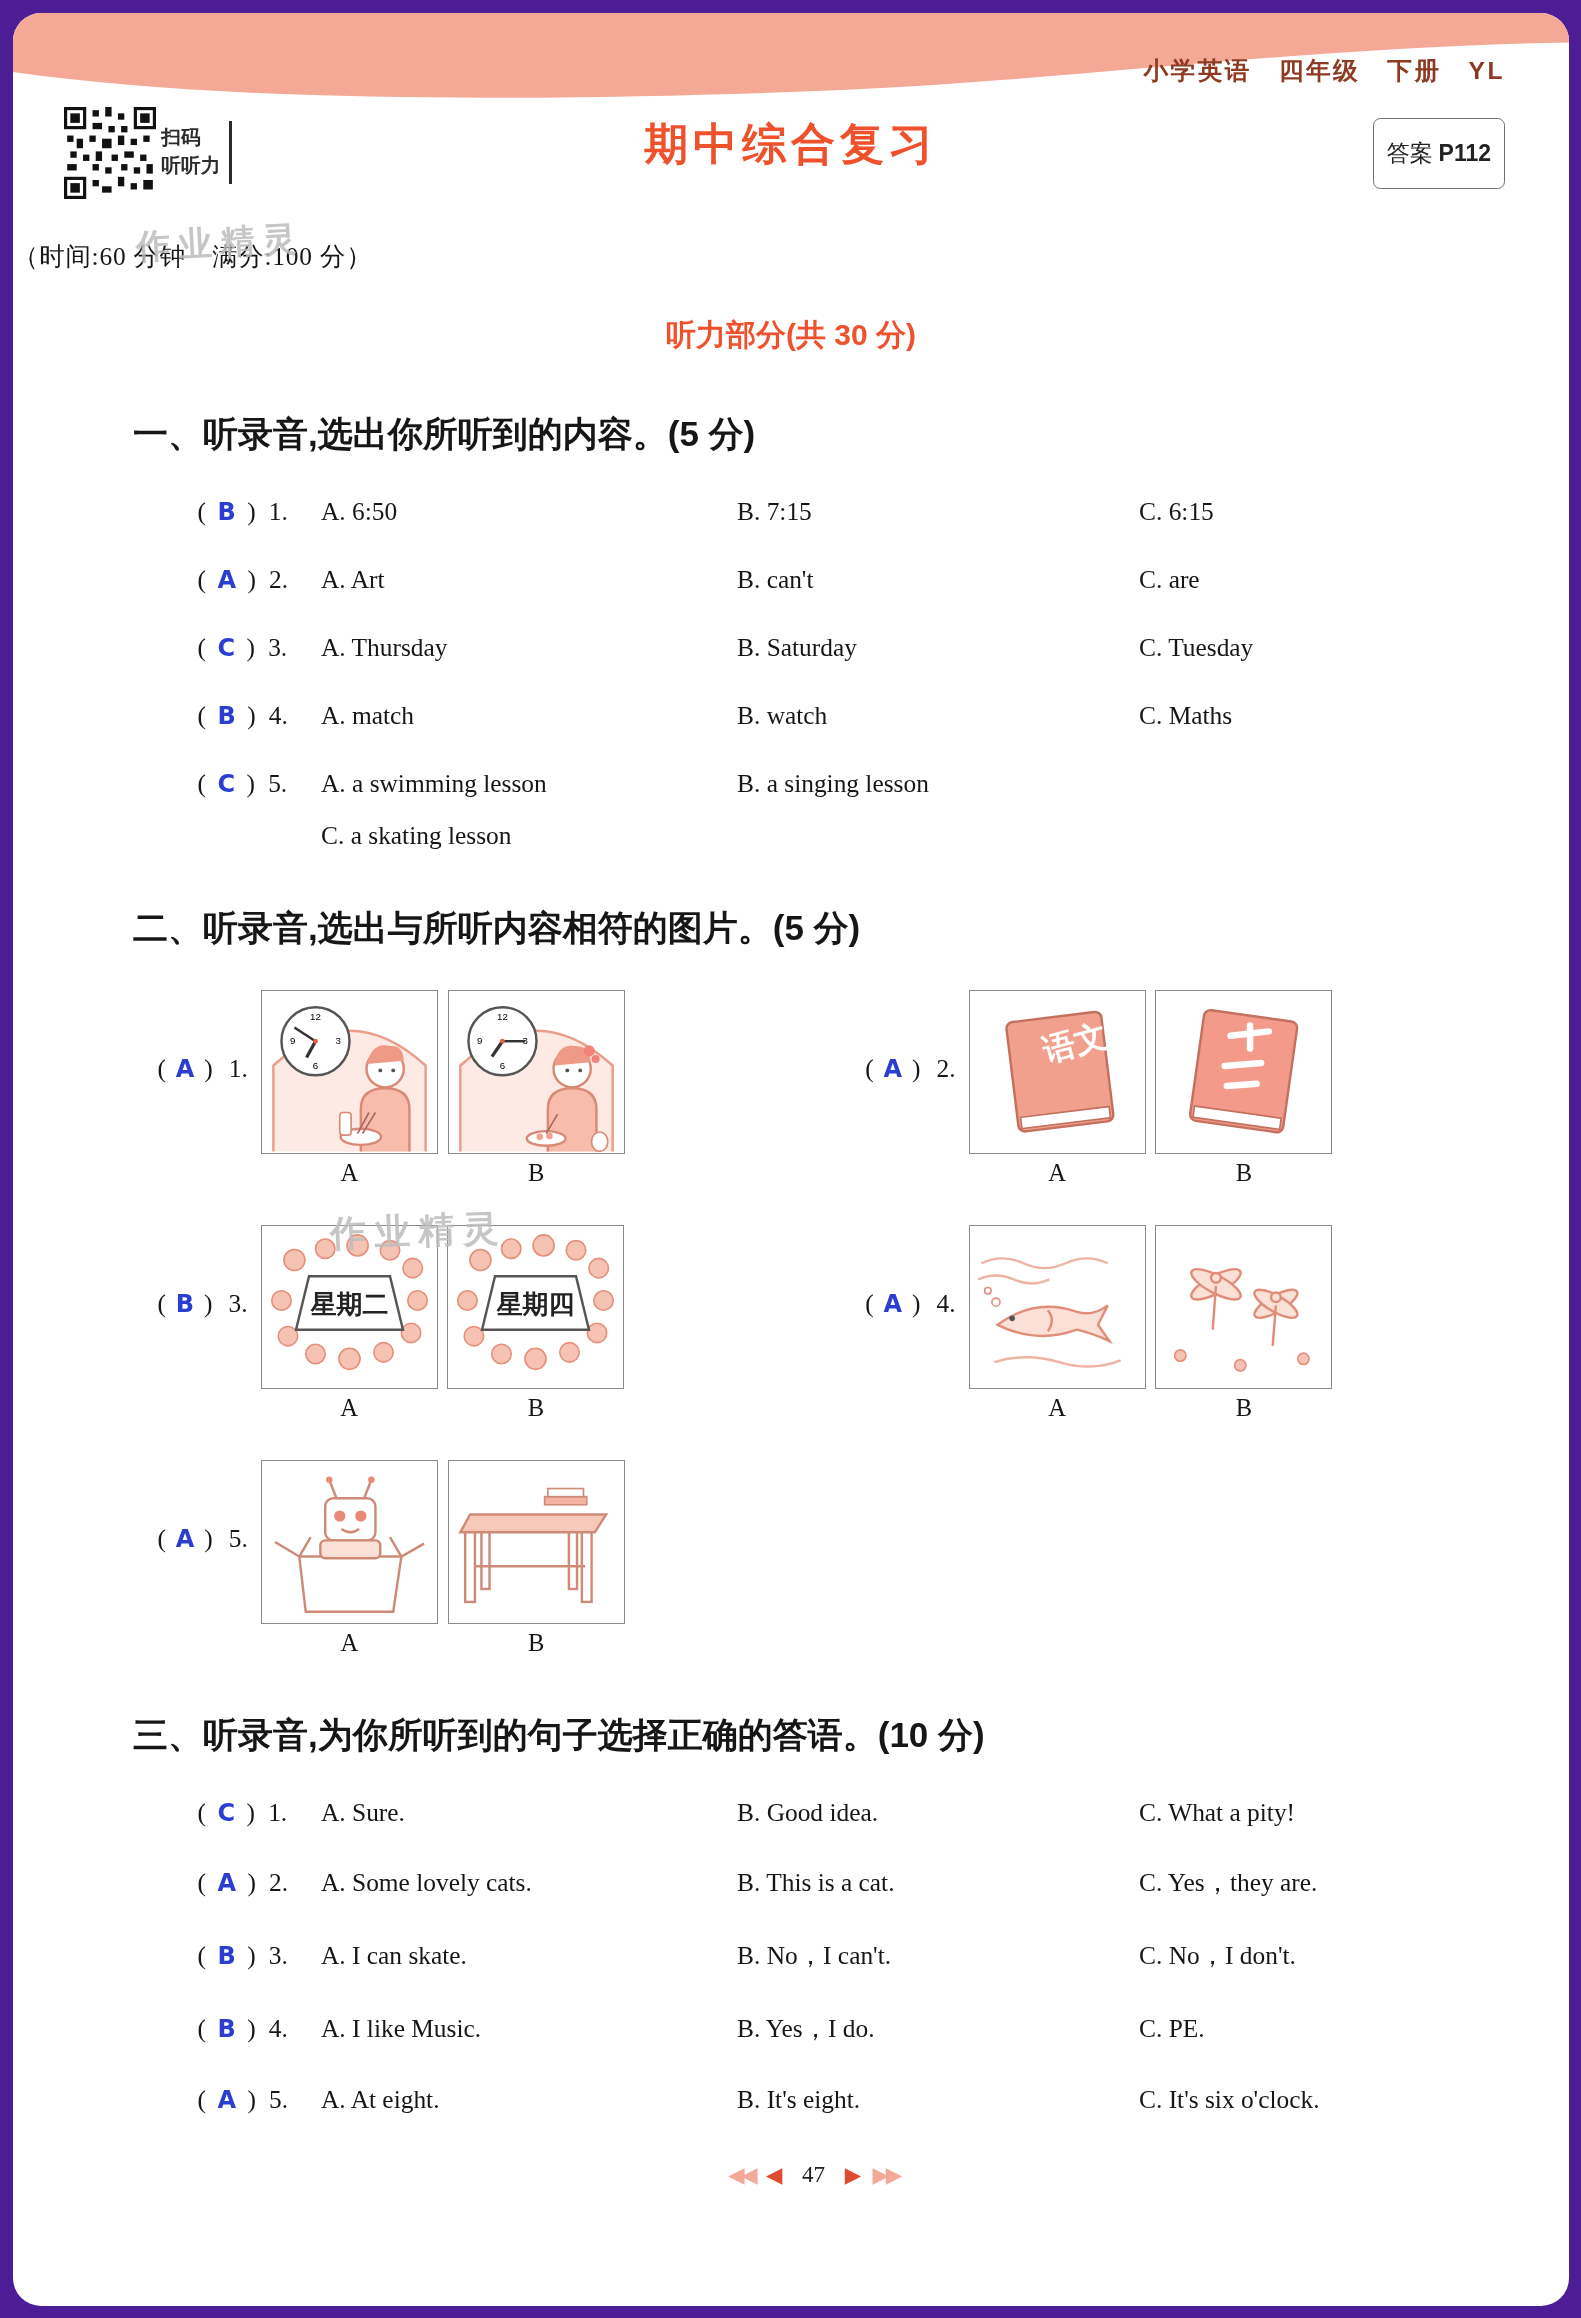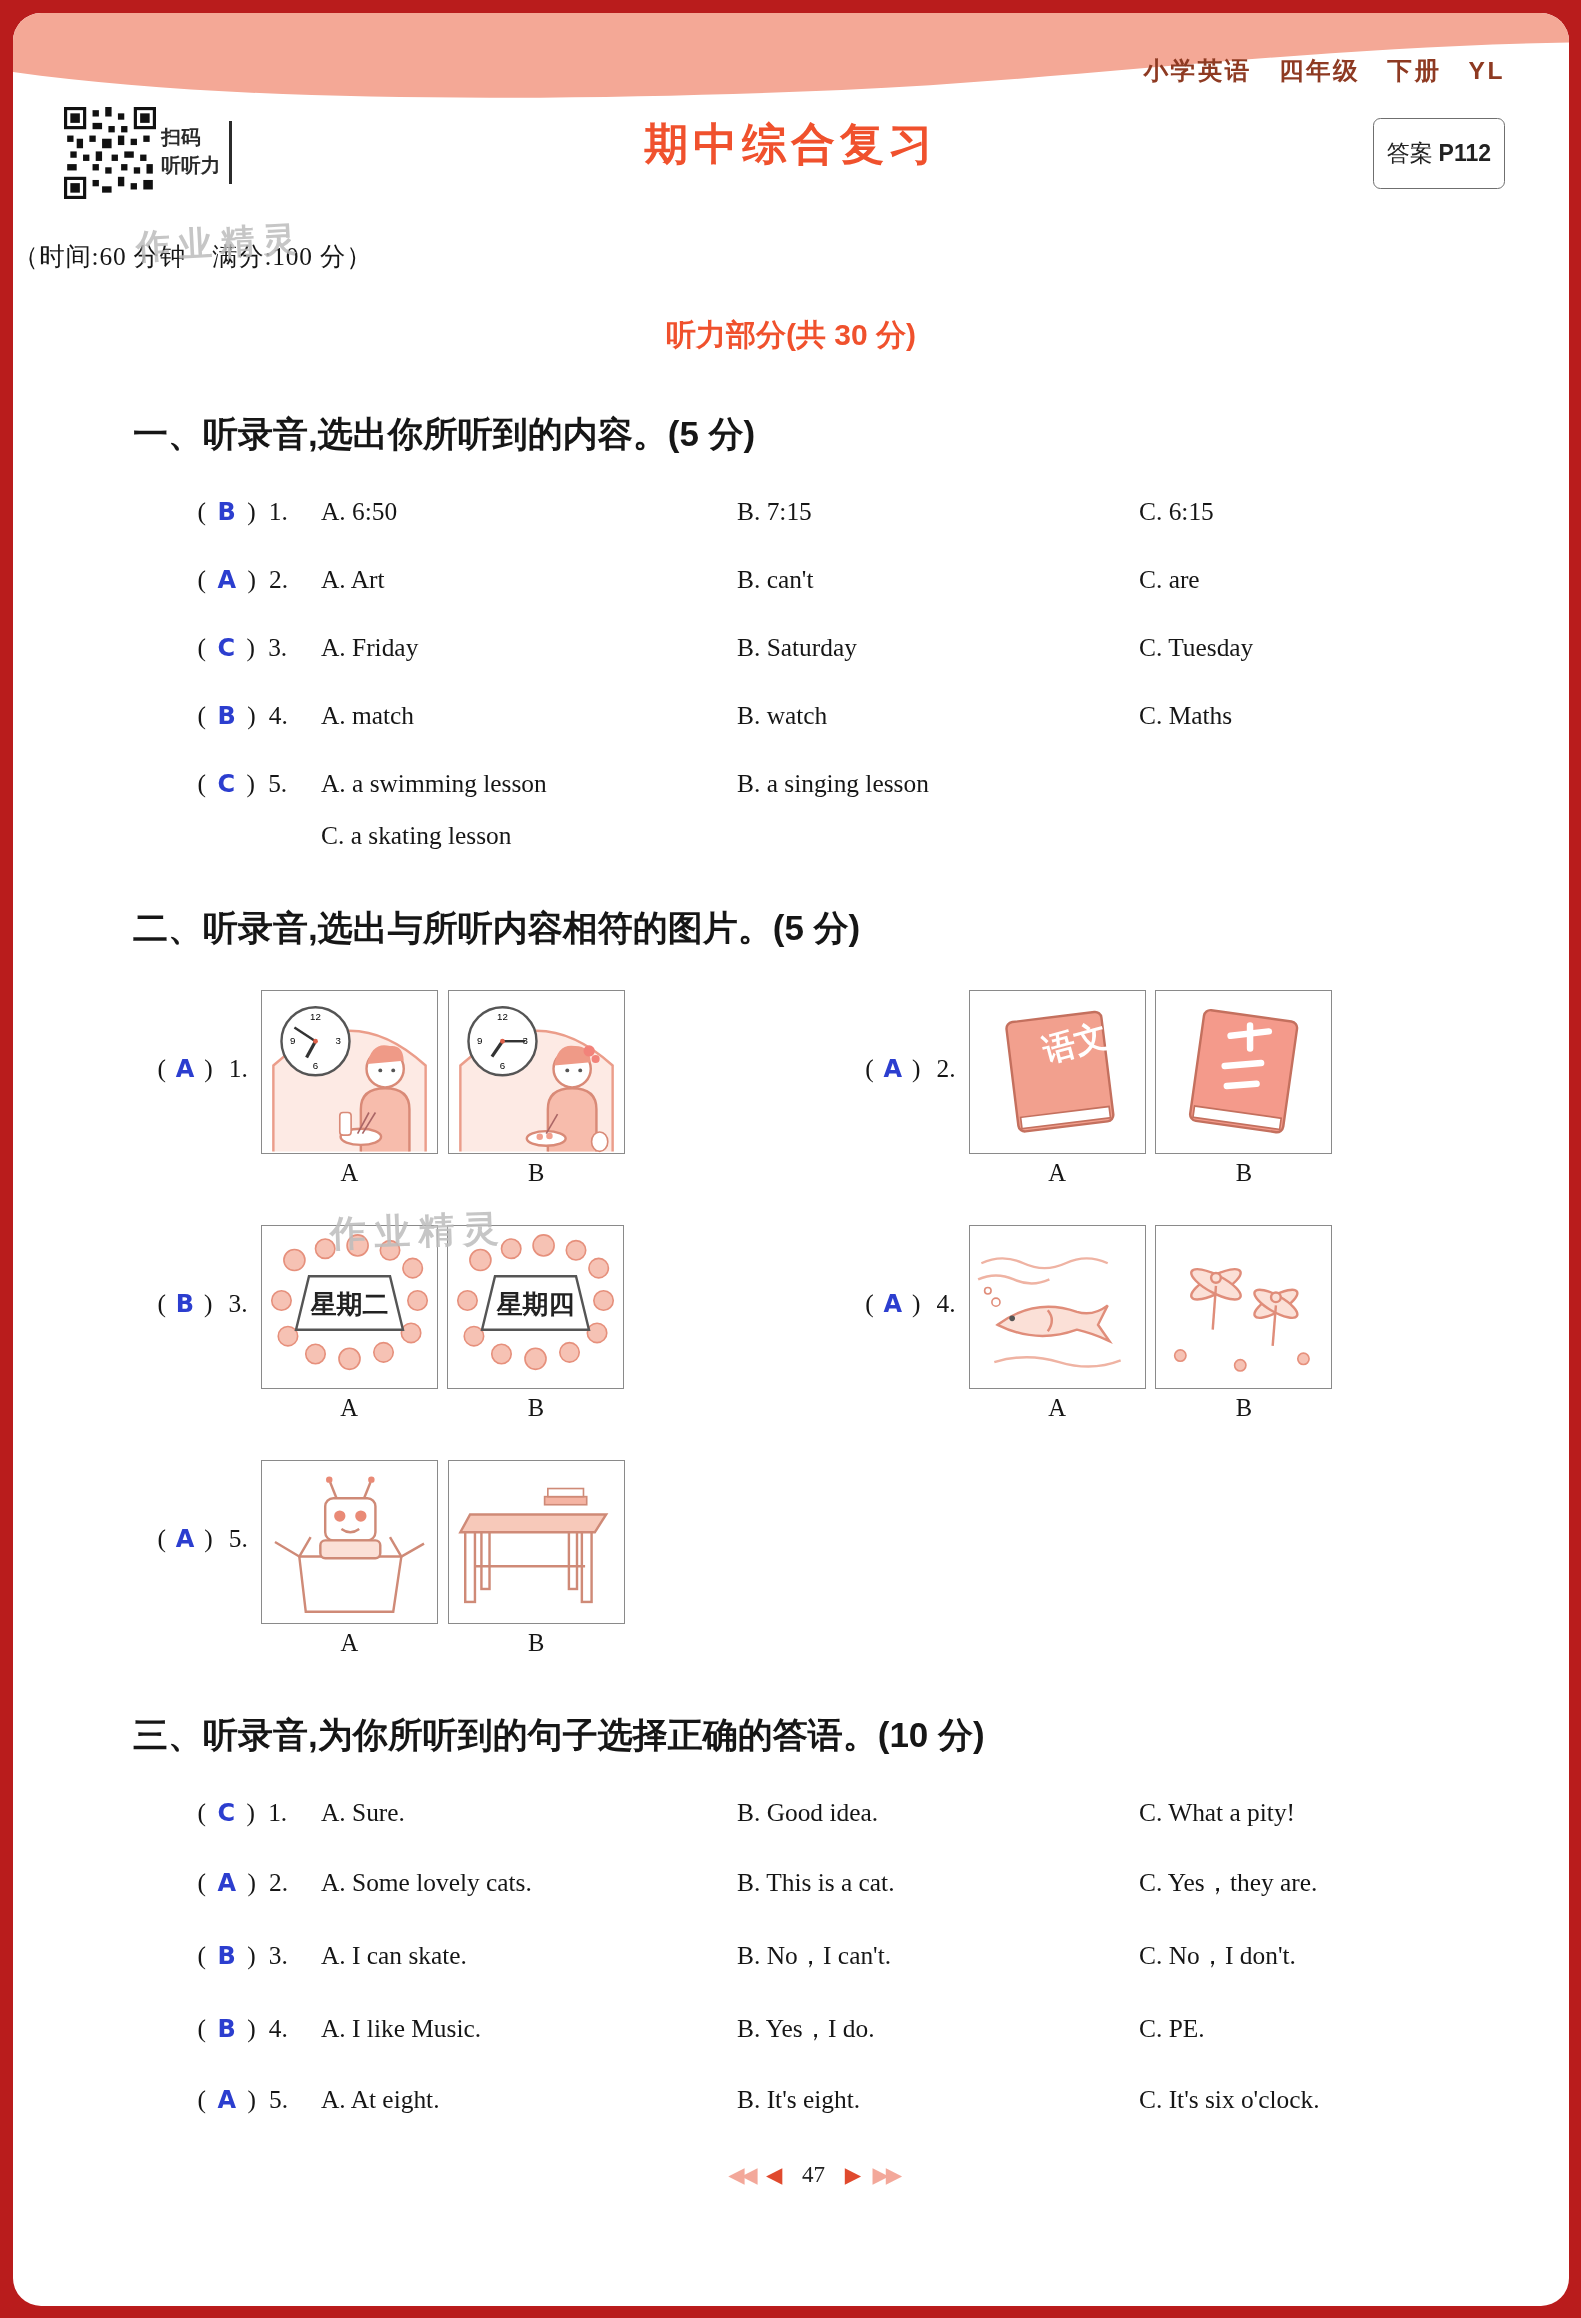--- a/index.html
+++ b/index.html
@@ -1,19 +1,19 @@
 <!DOCTYPE html>
 <html style="font-size:13px"><head>
 <meta charset="utf-8">
 <style>
   * { margin:0; padding:0; box-sizing:border-box; }
   html,body { width:1582px; }
   body { font-family:"Liberation Serif", serif; color:#161616; }
 
-  .page { position:relative; width:1582px; height:2319px; background:#b91c1c; overflow:hidden; }
+  .page { position:relative; width:1582px; height:2319px; background:#4c1d95; overflow:hidden; }
   .inner { position:absolute; inset:13px; background:#ffffff; border-radius:28px; overflow:hidden; }
 
   .wave { position:absolute; top:0; left:0; width:100%; height:100px; }
   .edition { position:absolute; top:41px; right:64px; font-family:"Liberation Sans",sans-serif;
              font-weight:bold; font-size:24.6px; color:#8e3a22; letter-spacing:2.5px; white-space:nowrap; }
 
   .flow { position:relative; padding-top:92px; }
 
   
   .titlebar { position:relative; height:130px; }
@@ -162,21 +162,21 @@
             <div class="opt">C. 6:15</div>
           </div>
 
           <div class="opt-row">
             <div><span class="prefix"><span class="paren">(</span><span class="ans">A</span><span class="paren">)</span><span class="num">2.</span></span><span class="opt">A. Art</span></div>
             <div class="opt">B. can't</div>
             <div class="opt">C. are</div>
           </div>
 
           <div class="opt-row">
-            <div><span class="prefix"><span class="paren">(</span><span class="ans">C</span><span class="paren">)</span><span class="num">3.</span></span><span class="opt">A. Friday</span></div>
+            <div><span class="prefix"><span class="paren">(</span><span class="ans">C</span><span class="paren">)</span><span class="num">3.</span></span><span class="opt">A. Thursday</span></div>
             <div class="opt">B. Saturday</div>
             <div class="opt">C. Tuesday</div>
           </div>
 
           <div class="opt-row">
             <div><span class="prefix"><span class="paren">(</span><span class="ans">B</span><span class="paren">)</span><span class="num">4.</span></span><span class="opt">A. match</span></div>
             <div class="opt">B. watch</div>
             <div class="opt">C. Maths</div>
           </div>
 

